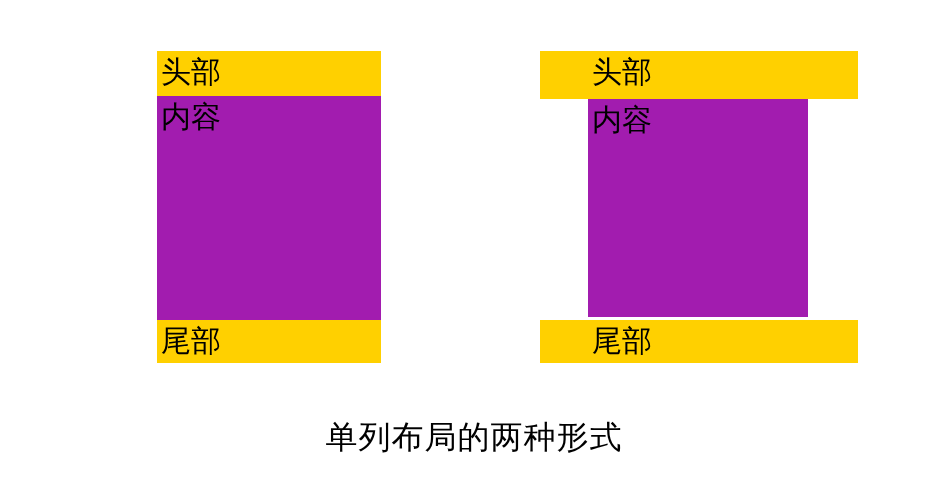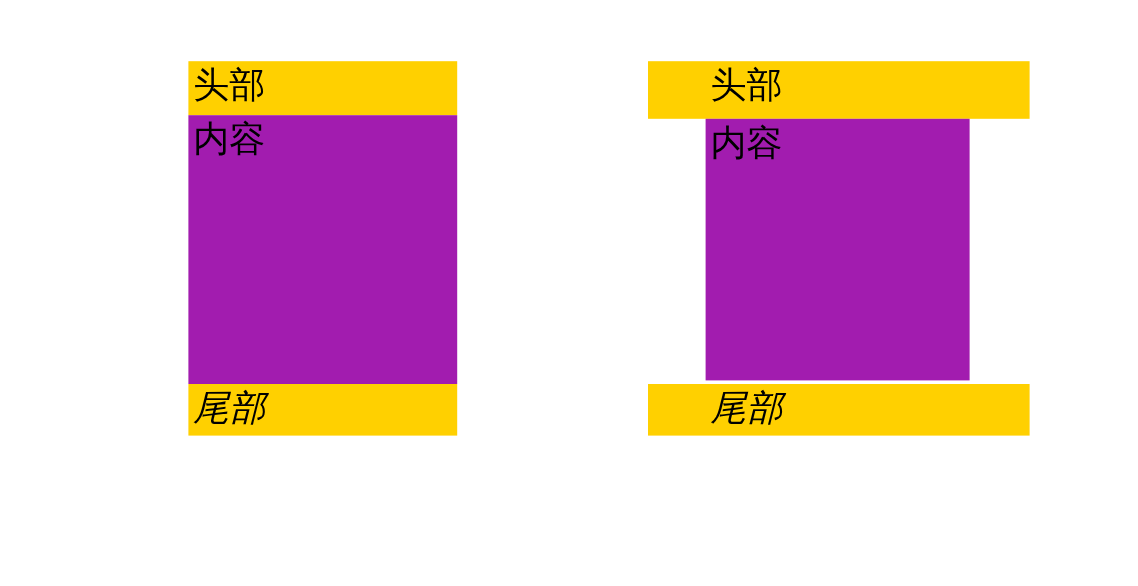--- a/index.html
+++ b/index.html
@@ -30,21 +30,21 @@
     line-height: 1.0;
     white-space: nowrap;
   }
   .block .block-label {
     display: block;
     padding-left: 4px;
     padding-top: 6px;
   }
   .header-block { background: #ffd000; }
   .content-block { background: #a21caf; }
-  .footer-block  { background: #ffd000; font-style: italic; }
+  .footer-block  { background: #ffd000; }
 
   
   #diagram-a { position: absolute; left: 0; top: 0; width: 470px; height: 400px; }
 
   #a-header  { left: 157px; top: 51px;  width: 224px; height: 45px; }
   #a-content { left: 157px; top: 96px;  width: 224px; height: 224px; }
   #a-footer  { left: 157px; top: 320px; width: 224px; height: 43px; }
 
   
   #diagram-b { position: absolute; left: 0; top: 0; width: 948px; height: 400px; }
@@ -101,14 +101,15 @@
     <div id="b-content" class="block content-block">
       <span class="block-label">内容</span>
     </div>
 
     <div id="b-footer" class="block footer-block">
       <span class="block-label">尾部</span>
     </div>
 
   </div>
 
+  <div id="caption">单列布局的两种形式</div>
 
 </div>
 
 </body></html>

